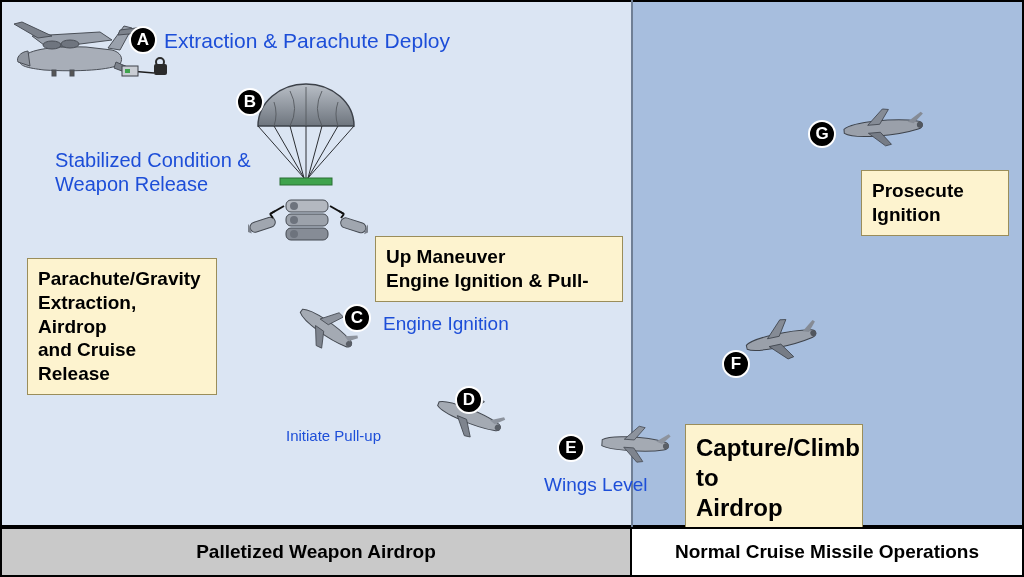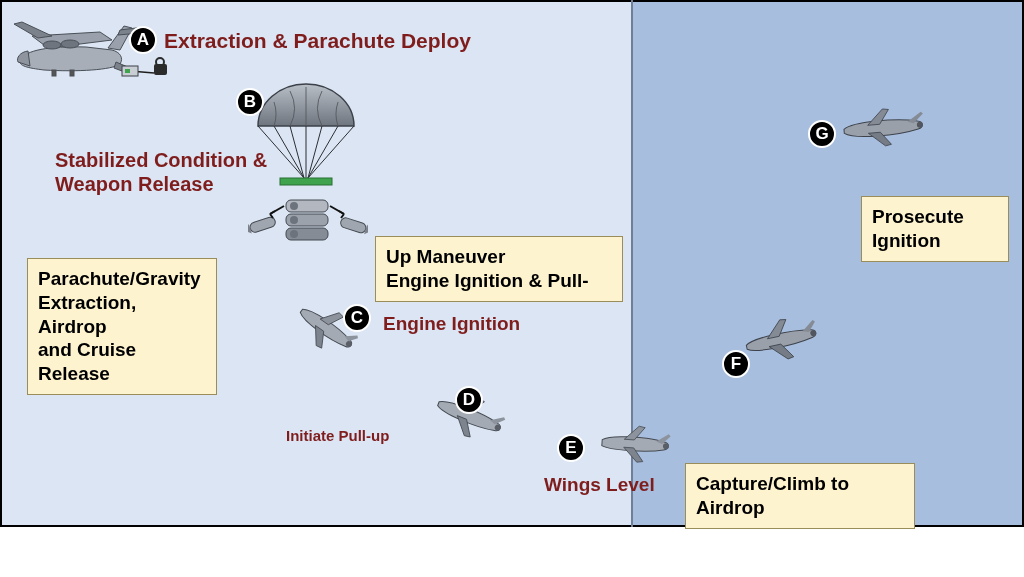--- a/index.html
+++ b/index.html
@@ -70,22 +70,22 @@
   }
   #caption-right {
     left: 631px;
     width: 393px;
     background: #ffffff;
     border-left: 1px solid #000;
   }
   
   .plain-label {
     position: absolute;
-    font-weight: bold;
-    color: #7f1d1d;
+    font-weight: normal;
+    color: #1d4ed8;
     line-height: 1.22;
   }
   .box-label {
     position: absolute;
     background: #fdf3cf;
     border: 1px solid #9a8d5a;
     color: #000;
     font-weight: bold;
     line-height: 1.25;
     padding: 8px 10px;
@@ -302,24 +302,26 @@
     <div>Parachute/Gravity</div>
     <div>Extraction, Airdrop</div>
     <div>and Cruise Release</div>
   </div>
 
   <div class="box-label" style="left:375px; top:236px; width:248px; font-size:19px;">
     <div>Up Maneuver</div>
     <div>Engine Ignition &amp; Pull-</div>
   </div>
 
-  <div class="box-label" style="left:685px; top:424px; width:230px; font-size:19px;margin-top:39px;">
+  <div class="box-label" style="left:685px; top:424px; width:178px; font-size:24px;">
     <div>Capture/Climb to</div>
     <div>Airdrop</div>
   </div>
 
-  <div class="box-label" style="left:861px; top:170px; width:148px; font-size:19px;margin-top:26px;">
+  <div class="box-label" style="left:861px; top:170px; width:148px; font-size:19px;">
     <div>Prosecute</div>
     <div>Ignition</div>
   </div>
 
+  <div class="caption" id="caption-left">Palletized Weapon Airdrop</div>
+  <div class="caption" id="caption-right">Normal Cruise Missile Operations</div>
 
 </div>
 
 </body></html>

